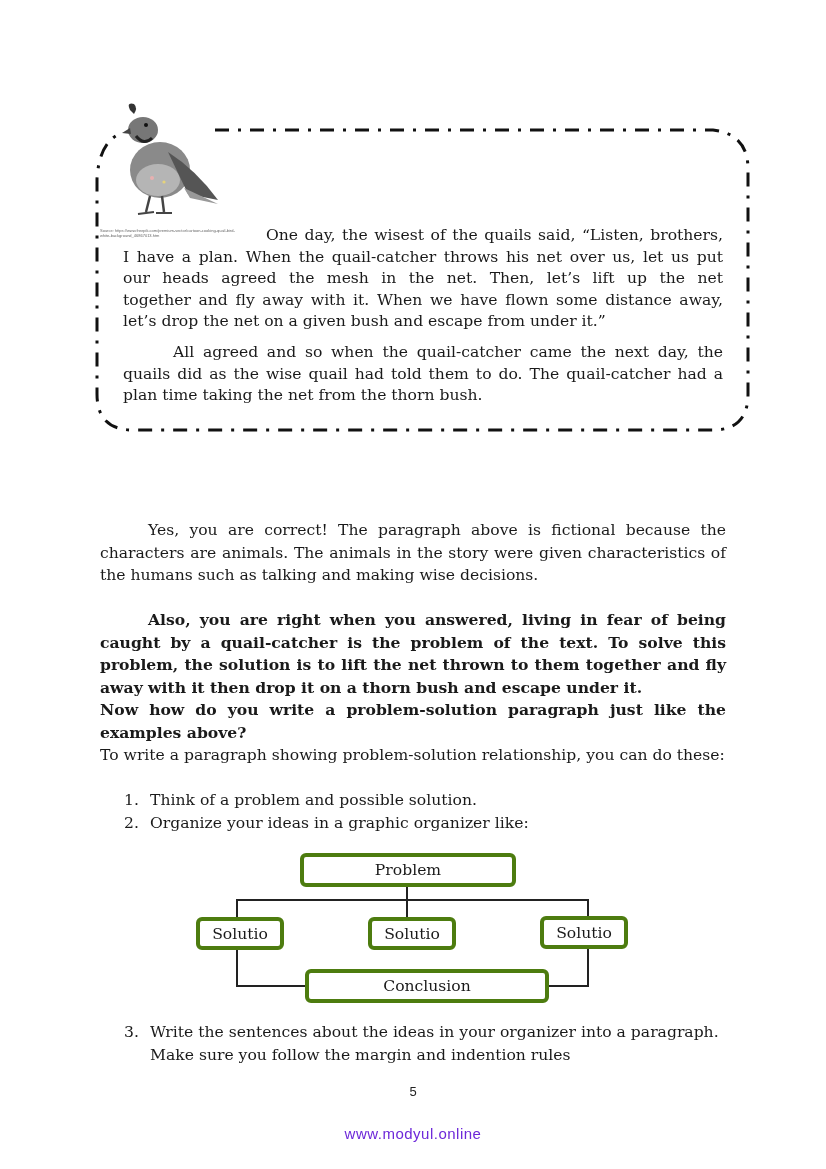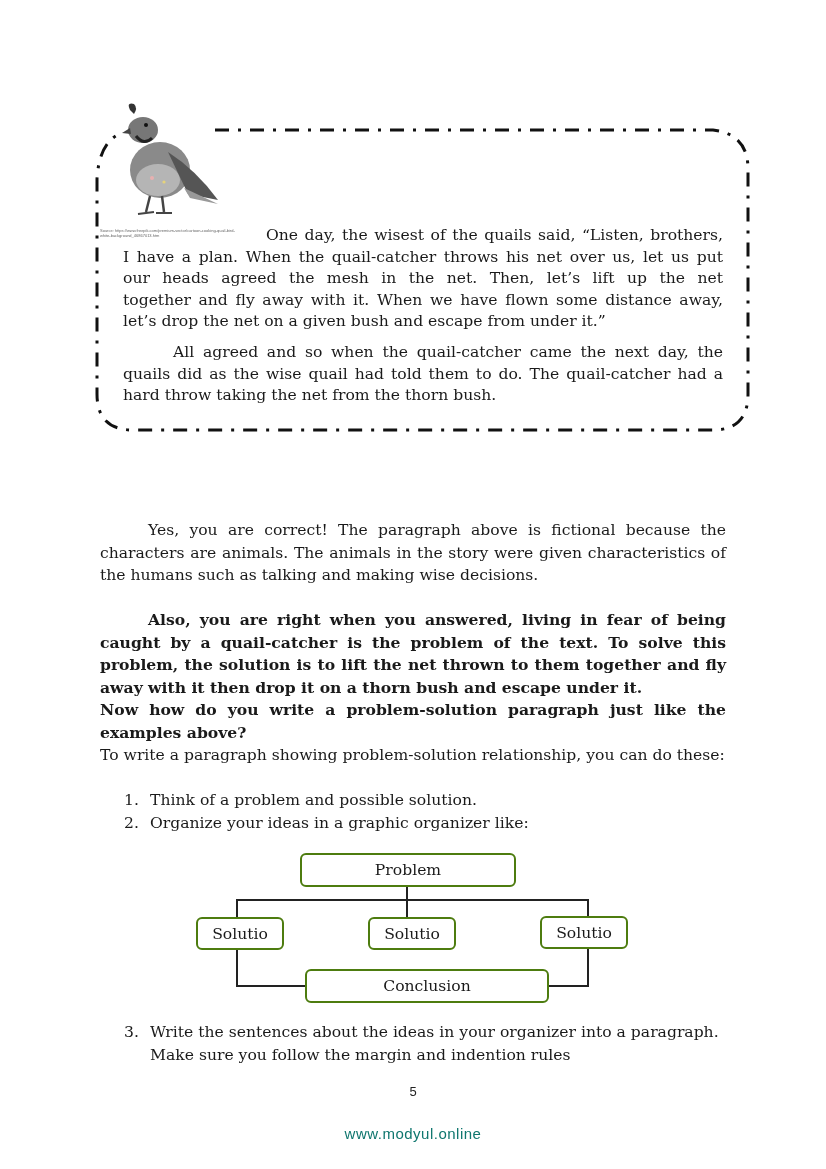--- a/index.html
+++ b/index.html
@@ -13,26 +13,26 @@
             font-size:4px; line-height:5px; color:#666; }
   .story-text { position:absolute; font-size:15.6px; line-height:21.5px; text-align:justify; }
   .p { position:absolute; left:100px; width:626px; font-size:15.6px; line-height:22.5px; text-align:justify; }
   .indent { text-indent:48px; }
   .bold { font-weight:bold; }
   ol.steps { position:absolute; left:124px; width:600px; margin:0; padding:0; list-style:none;
              font-size:15.6px; line-height:22.5px; }
   ol.steps li { position:relative; padding-left:26px; }
   ol.steps li .num { position:absolute; left:0; }
   .organizer { position:absolute; left:194px; top:850px; width:440px; height:156px; }
-  .node { position:absolute; border:2px solid #4d7c0f; border-radius:6px; background:#fff;
+  .node { position:absolute; border:4px solid #4d7c0f; border-radius:6px; background:#fff;
           display:flex; align-items:center; justify-content:center; font-size:15.6px; box-sizing:border-box; }
   .pagenum { position:absolute; left:0; width:826px; top:1084px; text-align:center;
              font-family:"Liberation Sans", sans-serif; font-size:13px; color:#222; }
   .watermark { position:absolute; left:0; width:826px; top:1125px; text-align:center;
-               font-family:"Liberation Sans", sans-serif; font-size:15px; color:#0f766e; letter-spacing:0.5px; }
+               font-family:"Liberation Sans", sans-serif; font-size:15px; color:#6d28d9; letter-spacing:0.5px; }
 </style>
 </head>
 <body>
 
 <div class="page">
 
   <div class="story-box">
     <svg class="border" width="660" height="312" viewBox="0 0 660 312">
       <path d="M122 6 L620 6 Q655 10 655 45 L655 270 Q655 306 620 306 L40 306 Q4 306 4 270 L4 55 Q6 20 26 10" fill="none" stroke="#111" stroke-width="3" stroke-dasharray="14 9 3 9"></path>
     </svg>
@@ -58,21 +58,21 @@
 
 
   <div class="story-text" style="left:123px; top:225px; width:600px;">
     <div style="padding-left:143px; text-align-last:justify;">One day, the wisest of the quails said, “Listen, brothers,</div>
     <div style="text-align-last:justify;">I have a plan. When the quail-catcher throws his net over us, let us put</div>
     <div style="text-align-last:justify;">our heads agreed the mesh in the net. Then, let’s lift up the net</div>
     <div style="text-align-last:justify;">together and fly away with it. When we have flown some distance away,</div>
     <div>let’s drop the net on a given bush and escape from under it.”</div>
   </div>
 
-  <div class="story-text indent" style="left:123px; top:342px; width:600px; text-indent:50px;">All agreed and so when the quail-catcher came the next day, the quails did as the wise quail had told them to do. The quail-catcher had a hard throw taking the net from the thorn bush.</div>
+  <div class="story-text indent" style="left:123px; top:342px; width:600px; text-indent:50px;">All agreed and so when the quail-catcher came the next day, the quails did as the wise quail had told them to do. The quail-catcher had a plan time taking the net from the thorn bush.</div>
 
   <div class="p indent" style="top:519px;">Yes, you are correct! The paragraph above is fictional because the characters are animals. The animals in the story were given characteristics of the humans such as talking and making wise decisions.</div>
   <div class="p indent" style="top:609px;font-weight:bold;">Also, you are right when you answered, living in fear of being caught by a quail-catcher is the problem of the text. To solve this problem, the solution is to lift the net thrown to them together and fly away with it then drop it on a thorn bush and escape under it.</div>
   <div class="p bold" style="top:699px;">Now how do you write a problem-solution paragraph just like the examples above?</div>
   <div class="p" style="top:744px;">To write a paragraph showing problem-solution relationship, you can do these:</div>
 
   <ol class="steps" style="top:789px;">
     <li><span class="num">1.</span><span>Think of a problem and possible solution.</span></li>
     <li><span class="num">2.</span><span>Organize your ideas in a graphic organizer like:</span></li>
   </ol>

